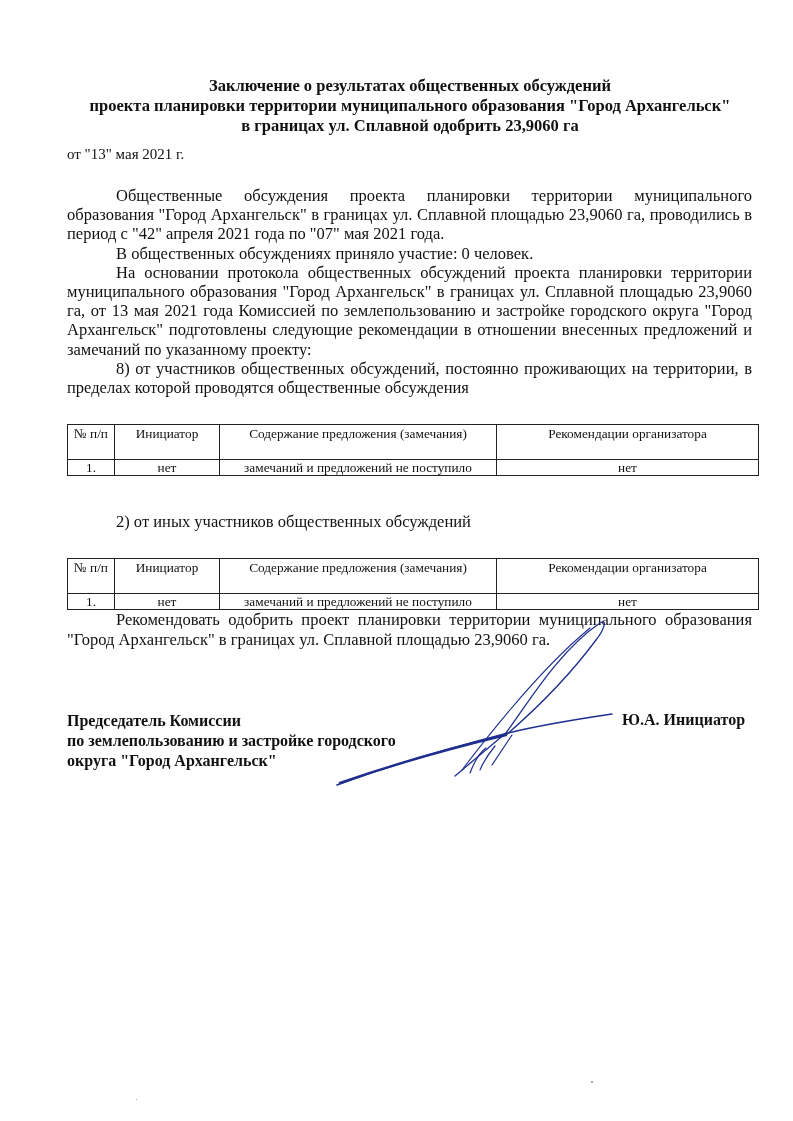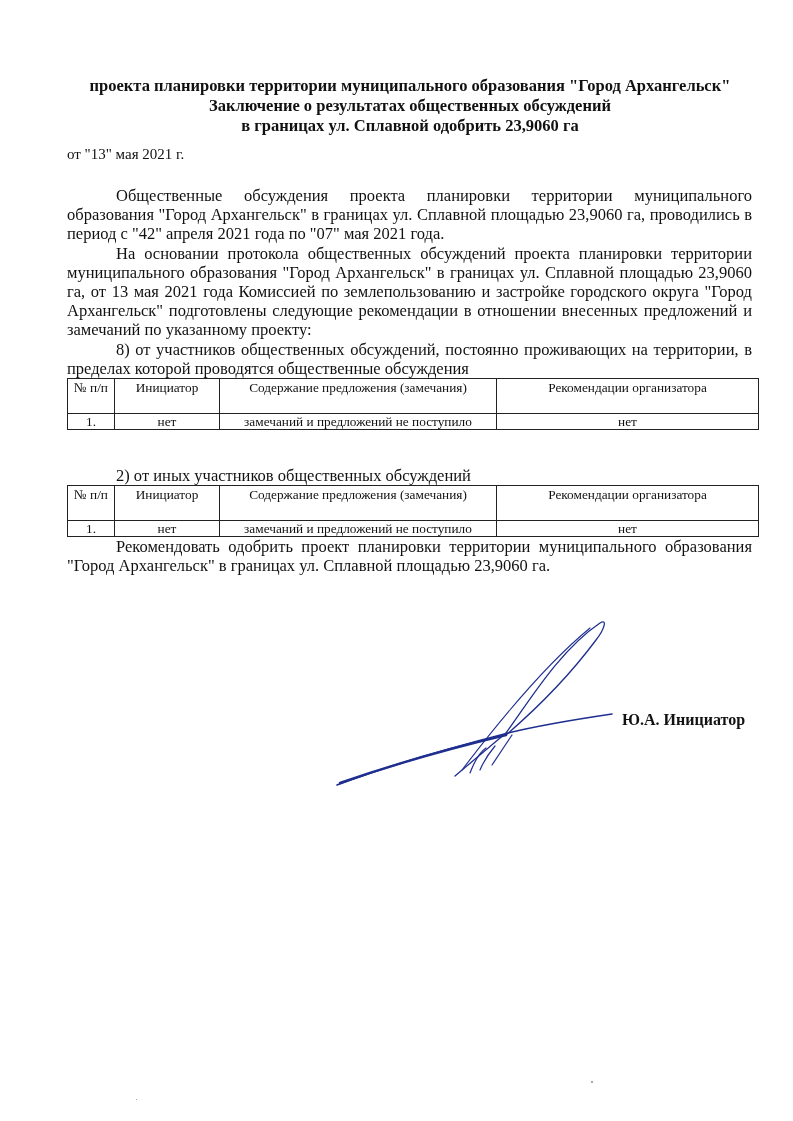--- a/index.html
+++ b/index.html
@@ -6,46 +6,47 @@
     body { width: 793px; height: 1121px; position: relative; overflow: hidden;
       font-family: "Liberation Serif", serif; color: #111; }
     .page { position: absolute; left: 0; top: 0; width: 793px; height: 1121px; }
     .title { position: absolute; left: 60px; width: 700px; top: 76px; text-align: center;
       font-weight: bold; font-size: 16.5px; line-height: 20px; }
     .date { position: absolute; left: 67px; top: 146px; font-size: 15px; }
     .body { position: absolute; left: 67px; width: 685px; top: 186px; font-size: 16.5px;
       line-height: 19.2px; }
     .p { text-align: justify; text-indent: 49px; margin: 0; }
     .table-caption { margin: 0; text-indent: 49px; text-align: justify; }
-    table { border-collapse: collapse; width: 692px; margin-left: 0; font-size: 13.3px; }
+    table { border-collapse: collapse; width: 692px; margin-left: 0; font-size: 13.3px; margin-top: 27px; }
     td, th { border: 1px solid #222; padding: 0 3px; font-weight: normal; vertical-align: top; text-align: center; }
     th { height: 34px; line-height: 17px; }
     td { height: 15px; line-height: 15px; }
     .c1 { width: 40px; } .c2 { width: 98px; } .c3 { width: 270px; }
     .conclusions { font-weight: bold; text-indent: 49px; margin-top: 22px; }
     .sig-block { position: absolute; left: 67px; top: 711px; font-weight: bold; font-size: 16px; line-height: 20px; }
     .sig-name { position: absolute; left: 622px; top: 711px; font-weight: bold; font-size: 16px; }
     svg.signature { position: absolute; left: 0; top: 0; pointer-events: none; }
     .spec { position: absolute; width: 2px; height: 2px; background: #888; border-radius: 1px; }
   </style>
 </head>
 <body>
 
 <div class="page">
 
   <div class="title">
+    <div>Заключение о результатах общественных обсуждений</div>
     <div>проекта планировки территории муниципального образования "Город Архангельск"</div>
-    <div>Заключение о результатах общественных обсуждений</div>
     <div>в границах ул. Сплавной одобрить 23,9060 га</div>
   </div>
 
   <div class="date">от "13" мая 2021 г.</div>
 
   <div class="body">
     <p class="p">Общественные обсуждения проекта планировки территории муниципального образования "Город Архангельск" в границах ул. Сплавной площадью 23,9060 га, проводились в период с  "42" апреля 2021 года по "07" мая 2021 года.</p>
+    <p class="p">В общественных обсуждениях приняло участие: 0 человек.</p>
     <p class="p">На основании протокола общественных обсуждений проекта планировки территории муниципального образования "Город Архангельск" в границах ул. Сплавной площадью 23,9060 га, от 13 мая 2021 года Комиссией по землепользованию и застройке городского округа "Город Архангельск" подготовлены следующие рекомендации в отношении внесенных предложений и замечаний по указанному проекту:</p>
 
     <p class="table-caption">8) от участников общественных обсуждений, постоянно проживающих на территории, в пределах которой проводятся общественные обсуждения</p>
     <table>
       <tbody>
           <tr>
         <th class="c1">№ п/п</th>
         <th class="c2">Инициатор</th>
         <th class="c3">Содержание предложения (замечания)</th>
         <th>Рекомендации организатора</th>
@@ -73,20 +74,25 @@
         <td>нет</td>
         <td>замечаний и предложений не поступило</td>
         <td>нет</td>
       </tr>
     </tbody>
       </table>
 
     <p class="p">Рекомендовать одобрить проект планировки территории муниципального образования "Город Архангельск" в границах ул. Сплавной площадью 23,9060 га.</p>
   </div>
 
+  <div class="sig-block">
+    <div>Председатель Комиссии</div>
+    <div>по землепользованию и застройке городского</div>
+    <div>округа "Город Архангельск"</div>
+  </div>
   <div class="sig-name">Ю.А. Инициатор</div>
 
   <svg class="signature" width="793" height="1121">
     <g fill="none" stroke="#1f2f8f" stroke-linecap="round" stroke-linejoin="round">
       <path d="M337 785 C 390 765, 450 748, 508 733 C 545 724, 585 718, 612 714" stroke-width="1.6"></path>
       <path d="M340 783 C 400 762, 460 746, 506 735" stroke-width="2.4"></path>
       <path d="M455 776 L 506 733 C 530 700, 560 650, 600 623 C 608 618, 604 630, 596 640 C 570 675, 535 710, 506 735" stroke-width="1.3"></path>
       <path d="M462 770 C 500 720, 545 665, 590 628" stroke-width="1.1"></path>
       <path d="M470 773 C 475 760, 480 752, 486 748 M480 770 C 485 758, 490 752, 495 746 M492 765 L 512 735" stroke-width="1.2"></path>
     </g>

